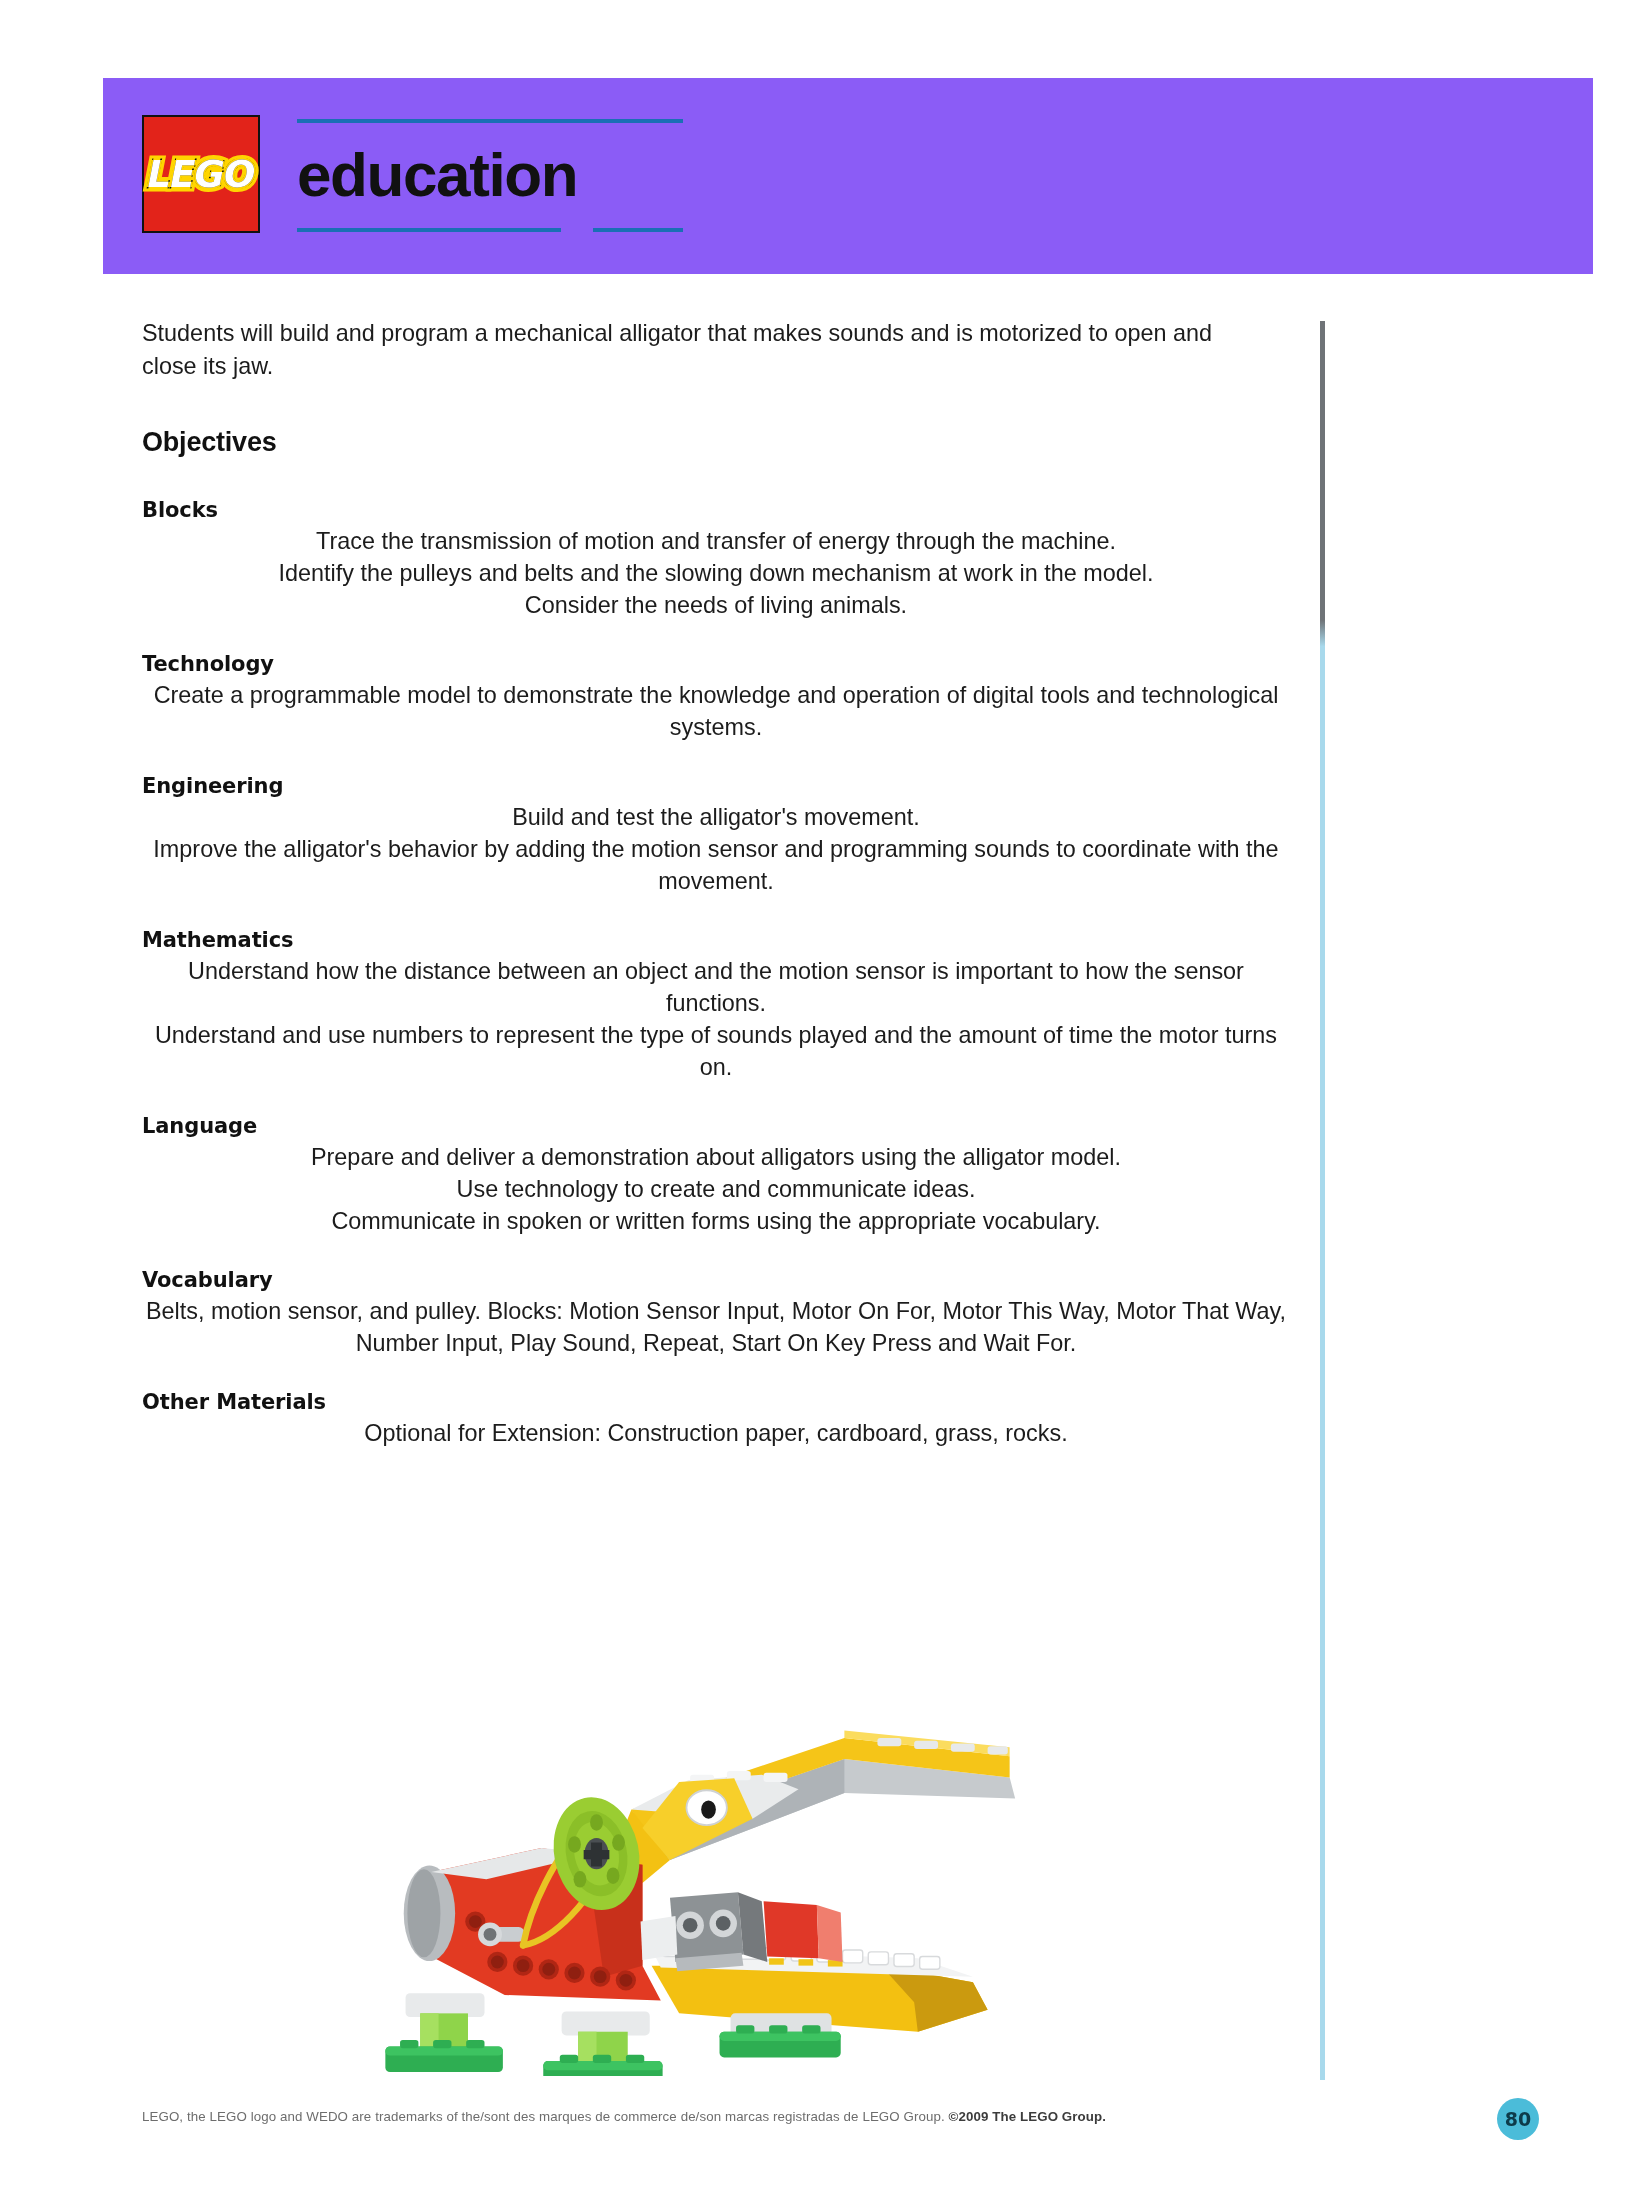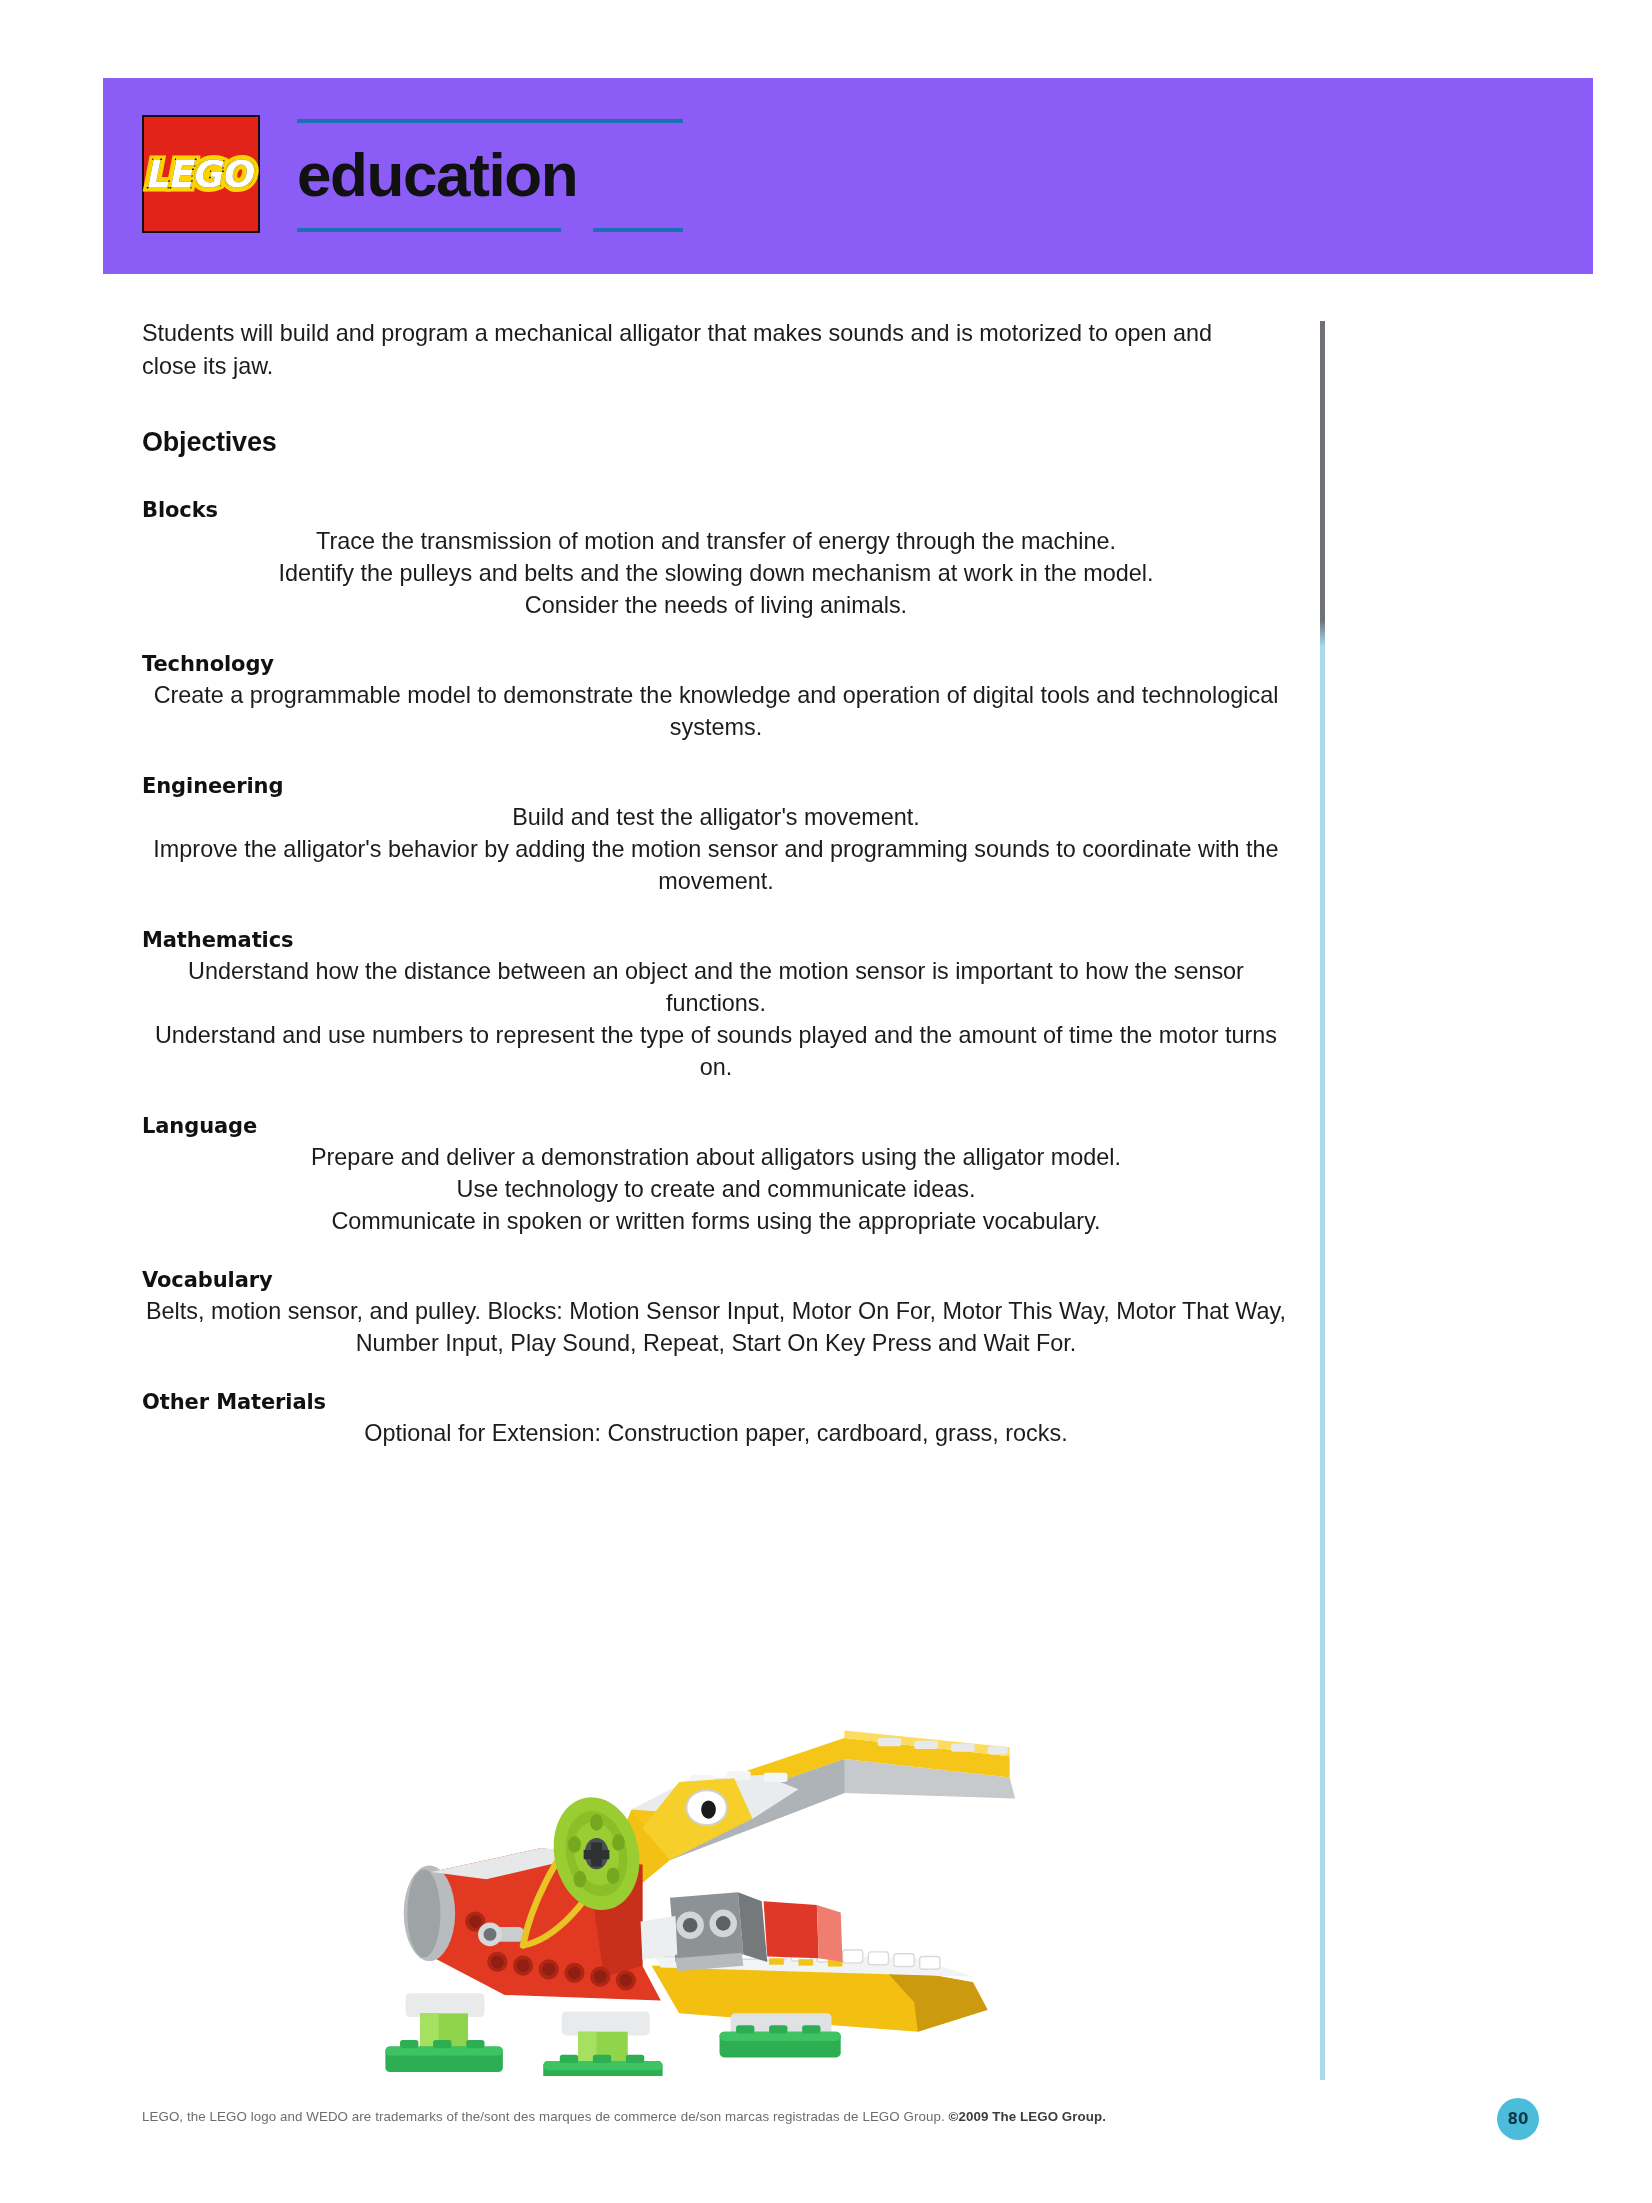--- a/index.html
+++ b/index.html
@@ -197,21 +197,21 @@
   .page-badge {
     position: absolute;
     left: 1497px;
     top: 2098px;
     width: 42px;
     height: 42px;
     border-radius: 50%;
     background: #4bbcd9;
     color: #0d3b4a;
     font-family: "DejaVu Sans", sans-serif;
-    font-size: 15px;
+    font-size: 19px;
     font-weight: bold;
     display: flex;
     align-items: center;
     justify-content: center;
   }
 </style>
 </head>
 <body>
 
 <div class="header-band">

